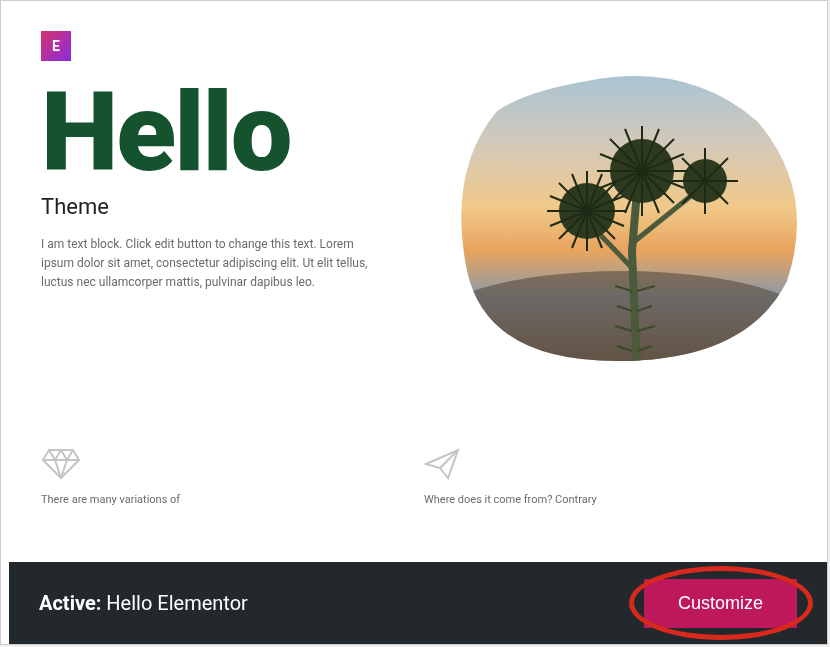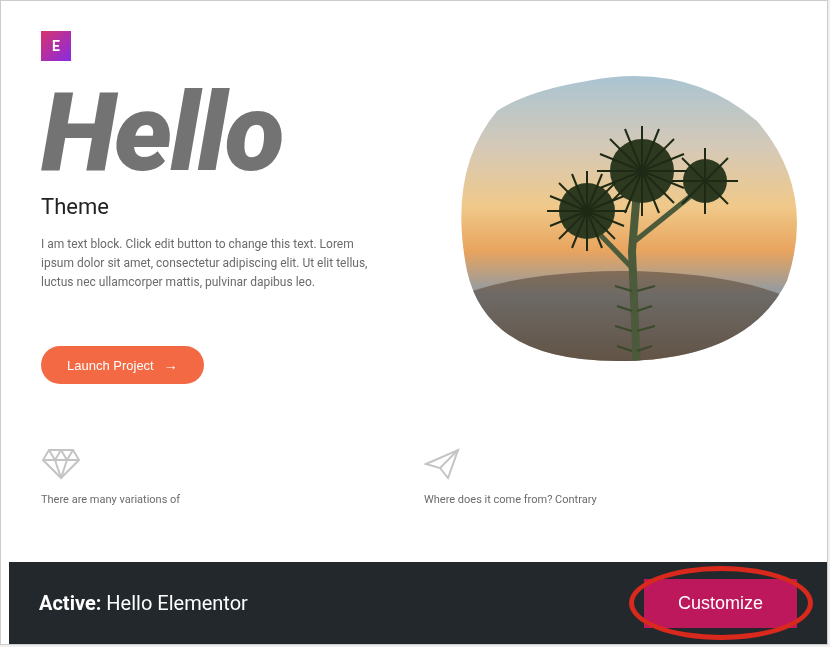--- a/index.html
+++ b/index.html
@@ -42,25 +42,24 @@
       display: flex;
       gap: 30px;
       align-items: flex-start;
     }
     .hero-left {
       flex: 0 0 370px;
     }
     .hero-title {
       font-size: 110px;
       font-weight: 900;
-      color: #737373;
+      color: #14532d;
       line-height: 0.95;
       letter-spacing: -2px;
       margin-bottom: 8px;
-      font-style: italic;
     }
     .hero-subtitle {
       font-size: 22px;
       color: #222;
       font-weight: 400;
       margin-bottom: 16px;
     }
     .hero-desc {
       font-size: 12px;
       color: #6b6b6b;
@@ -164,24 +163,20 @@
 <div class="container">
   <div class="preview">
     <div class="logo">
       <span class="logo-text">E</span>
     </div>
     <div class="hero">
       <div class="hero-left">
         <div class="hero-title">Hello</div>
         <div class="hero-subtitle">Theme</div>
         <div class="hero-desc">I am text block. Click edit button to change this text. Lorem ipsum dolor sit amet, consectetur adipiscing elit. Ut elit tellus, luctus nec ullamcorper mattis, pulvinar dapibus leo.</div>
-        <button class="launch-btn">
-          <span>Launch Project</span>
-          <span class="arrow">→</span>
-        </button>
       </div>
       <div class="hero-image">
         <svg class="blob" viewBox="0 0 370 300">
           <defs>
             <clipPath id="blobClip">
               <path d="M 60 40 Q 10 100 30 200 Q 50 290 180 290 Q 310 290 350 210 Q 380 120 320 50 Q 250 -10 150 10 Q 90 20 60 40 Z"></path>
             </clipPath>
             <linearGradient id="sky" x1="0" y1="0" x2="0" y2="1">
               <stop offset="0%" stop-color="#a7c4d4"></stop>
               <stop offset="25%" stop-color="#d4c9b8"></stop>

